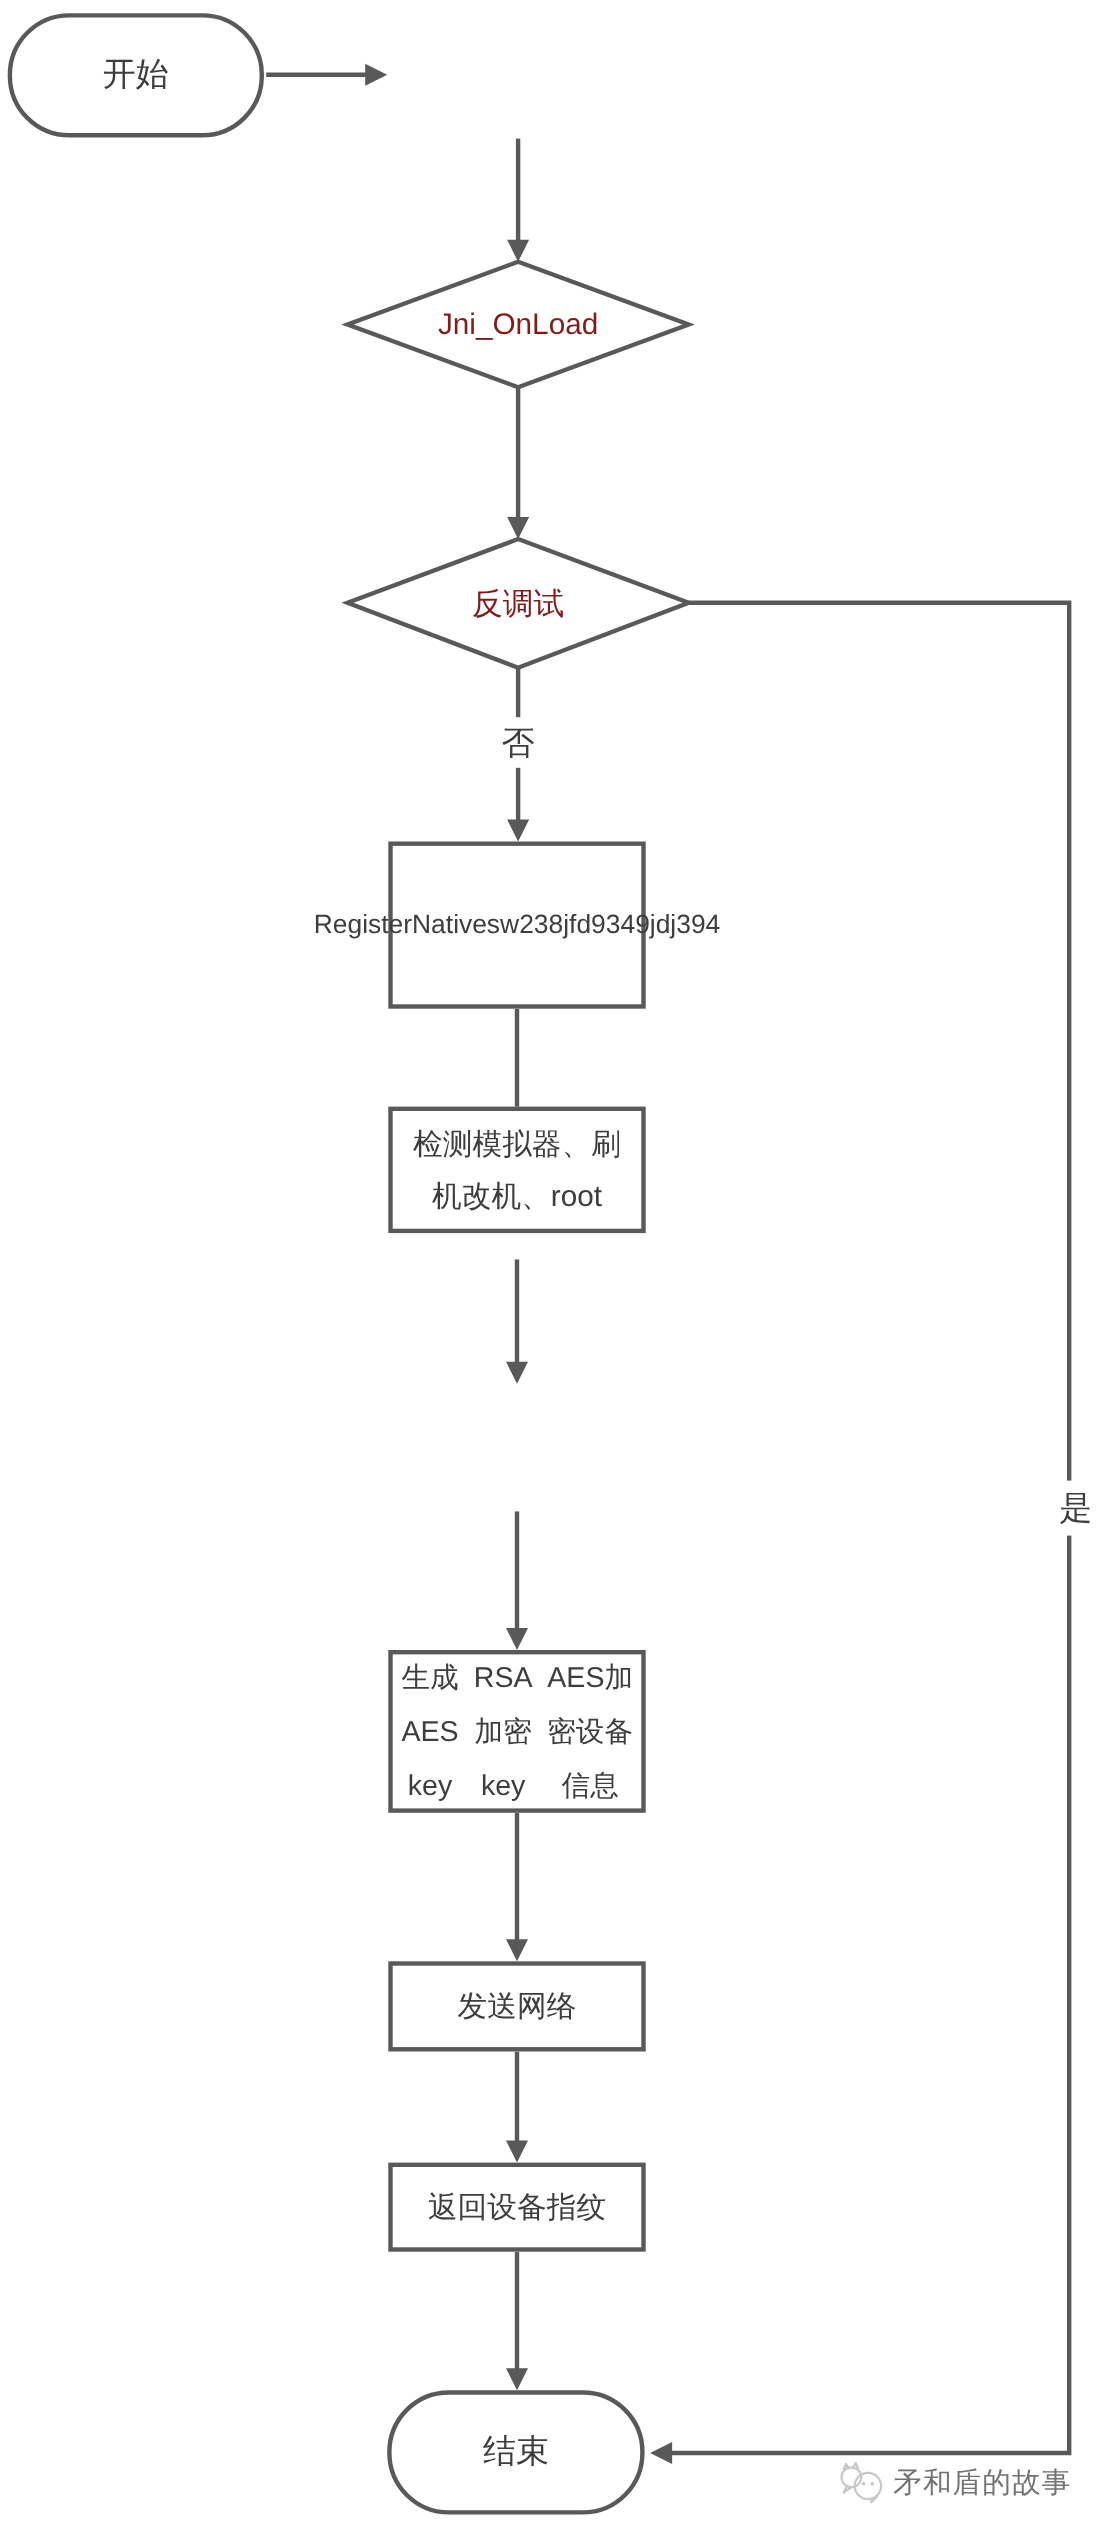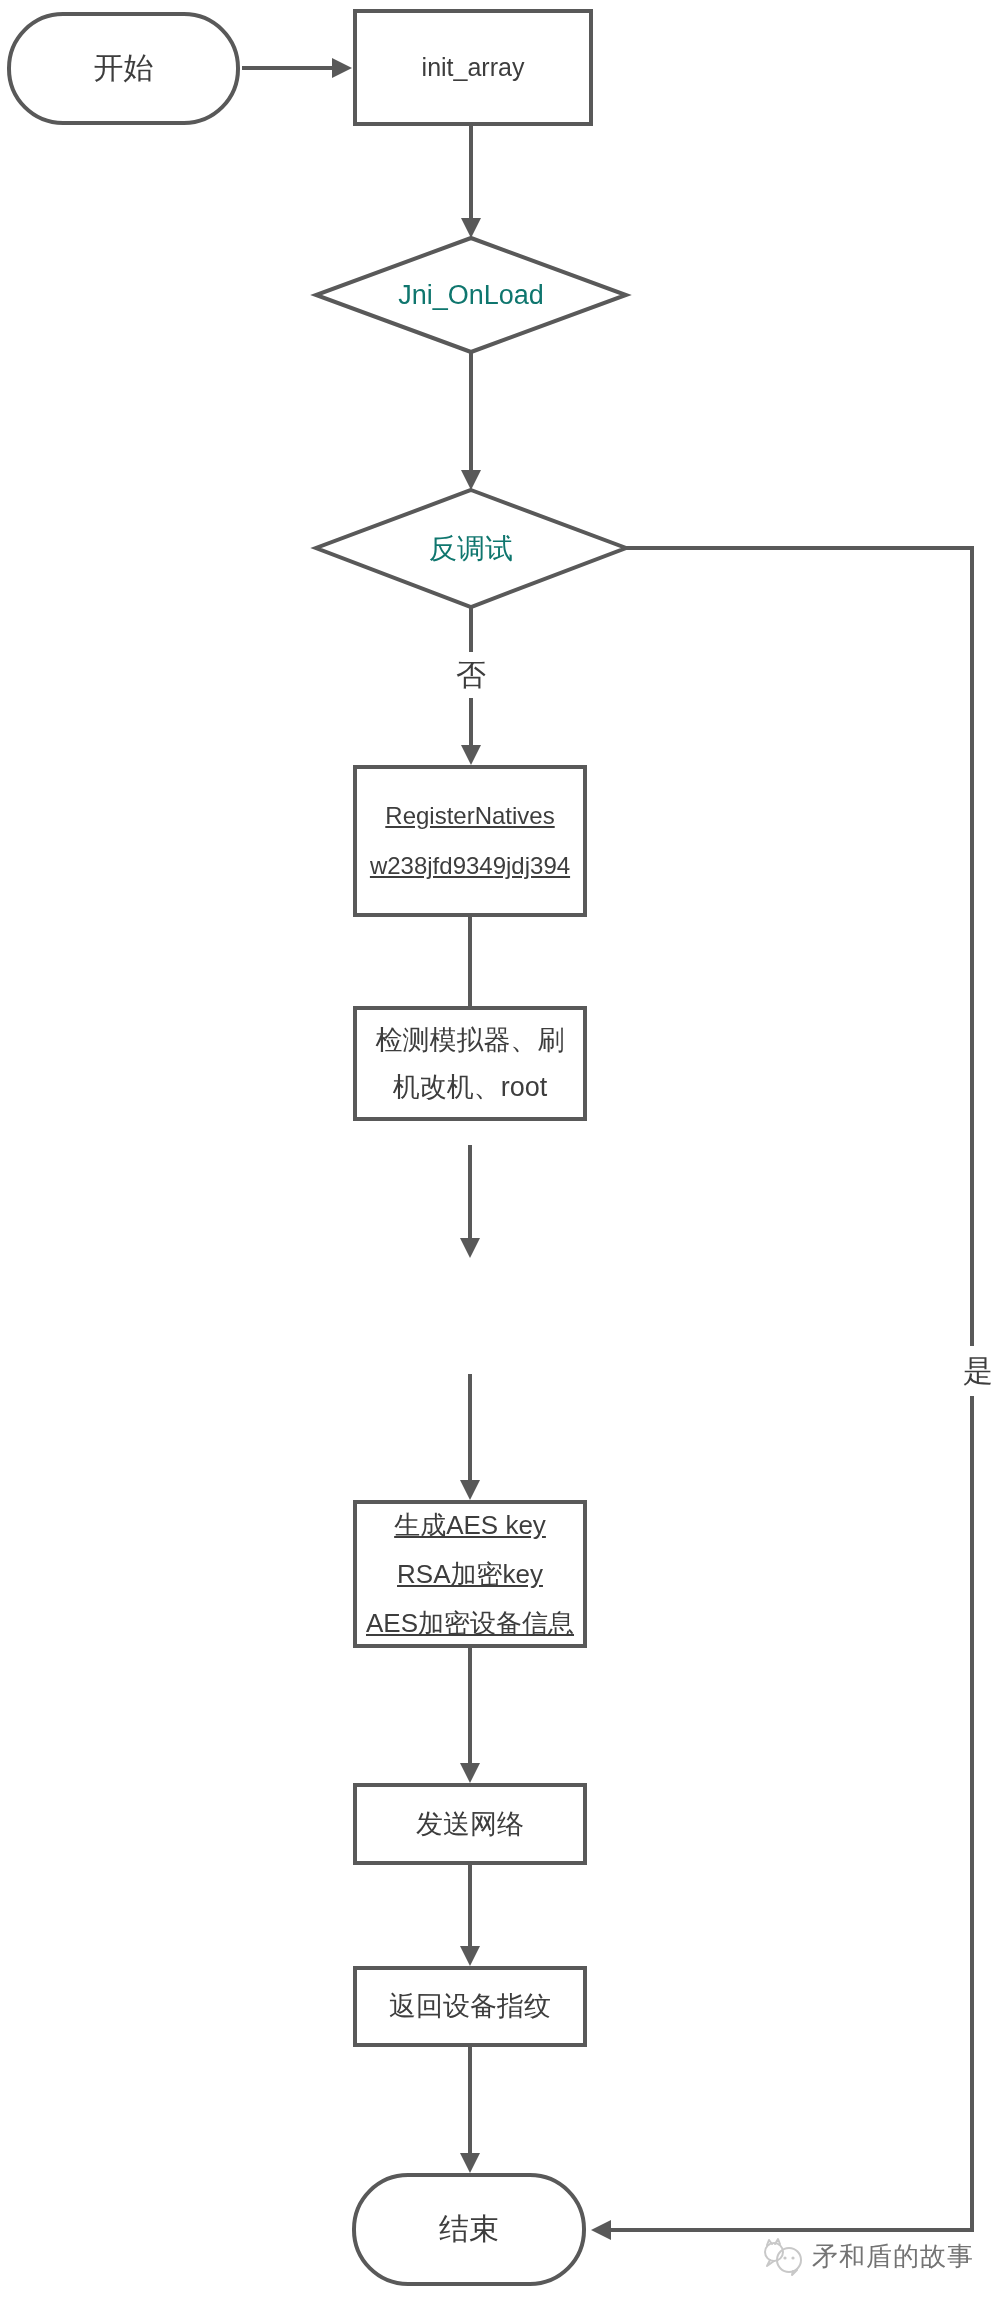--- a/index.html
+++ b/index.html
@@ -45,30 +45,29 @@
     text-align: center;
     color: #3d3d3d;
     font-size: 27px;
     line-height: 1.35;
   }
   .terminator {
     border-radius: 56px;
     font-size: 30px;
   }
   .multi {
-    flex-direction: column;
-    text-decoration: underline;
+    flex-direction: row;
   }
   .label-overlay {
     position: absolute;
     display: flex;
     align-items: center;
     justify-content: center;
     text-align: center;
-    color: #0f766e;
+    color: #7f1d1d;
     background: transparent;
   }
   .edge-label {
     position: absolute;
     display: flex;
     align-items: center;
     justify-content: center;
     background: #ffffff;
     color: #3d3d3d;
     font-size: 30px;
@@ -137,23 +136,20 @@
     <polygon class="arrowhead" points="470,2173 460,2153 480,2153"></polygon>
 
     <polyline points="626,548 972,548 972,2230 609,2230"></polyline>
     <polygon class="arrowhead" points="591,2230 611,2220 611,2240"></polygon>
   </svg>
 
   <div class="node terminator" id="node-start" style="left:7px; top:12px; width:233px; height:113px;">
     <span>开始</span>
   </div>
 
-  <div class="node" id="node-init" style="left:353px; top:9px; width:240px; height:117px;">
-    <span>init_array</span>
-  </div>
 
   <div class="label-overlay" id="label-jni" style="left:316px; top:238px; width:310px; height:114px;">
     <span>Jni_OnLoad</span>
   </div>
 
   <div class="label-overlay" id="label-anti" style="left:316px; top:490px; width:310px; height:117px;">
     <span>反调试</span>
   </div>
 
   <div class="edge-label" style="left:447px; top:652px; width:48px; height:46px;">

